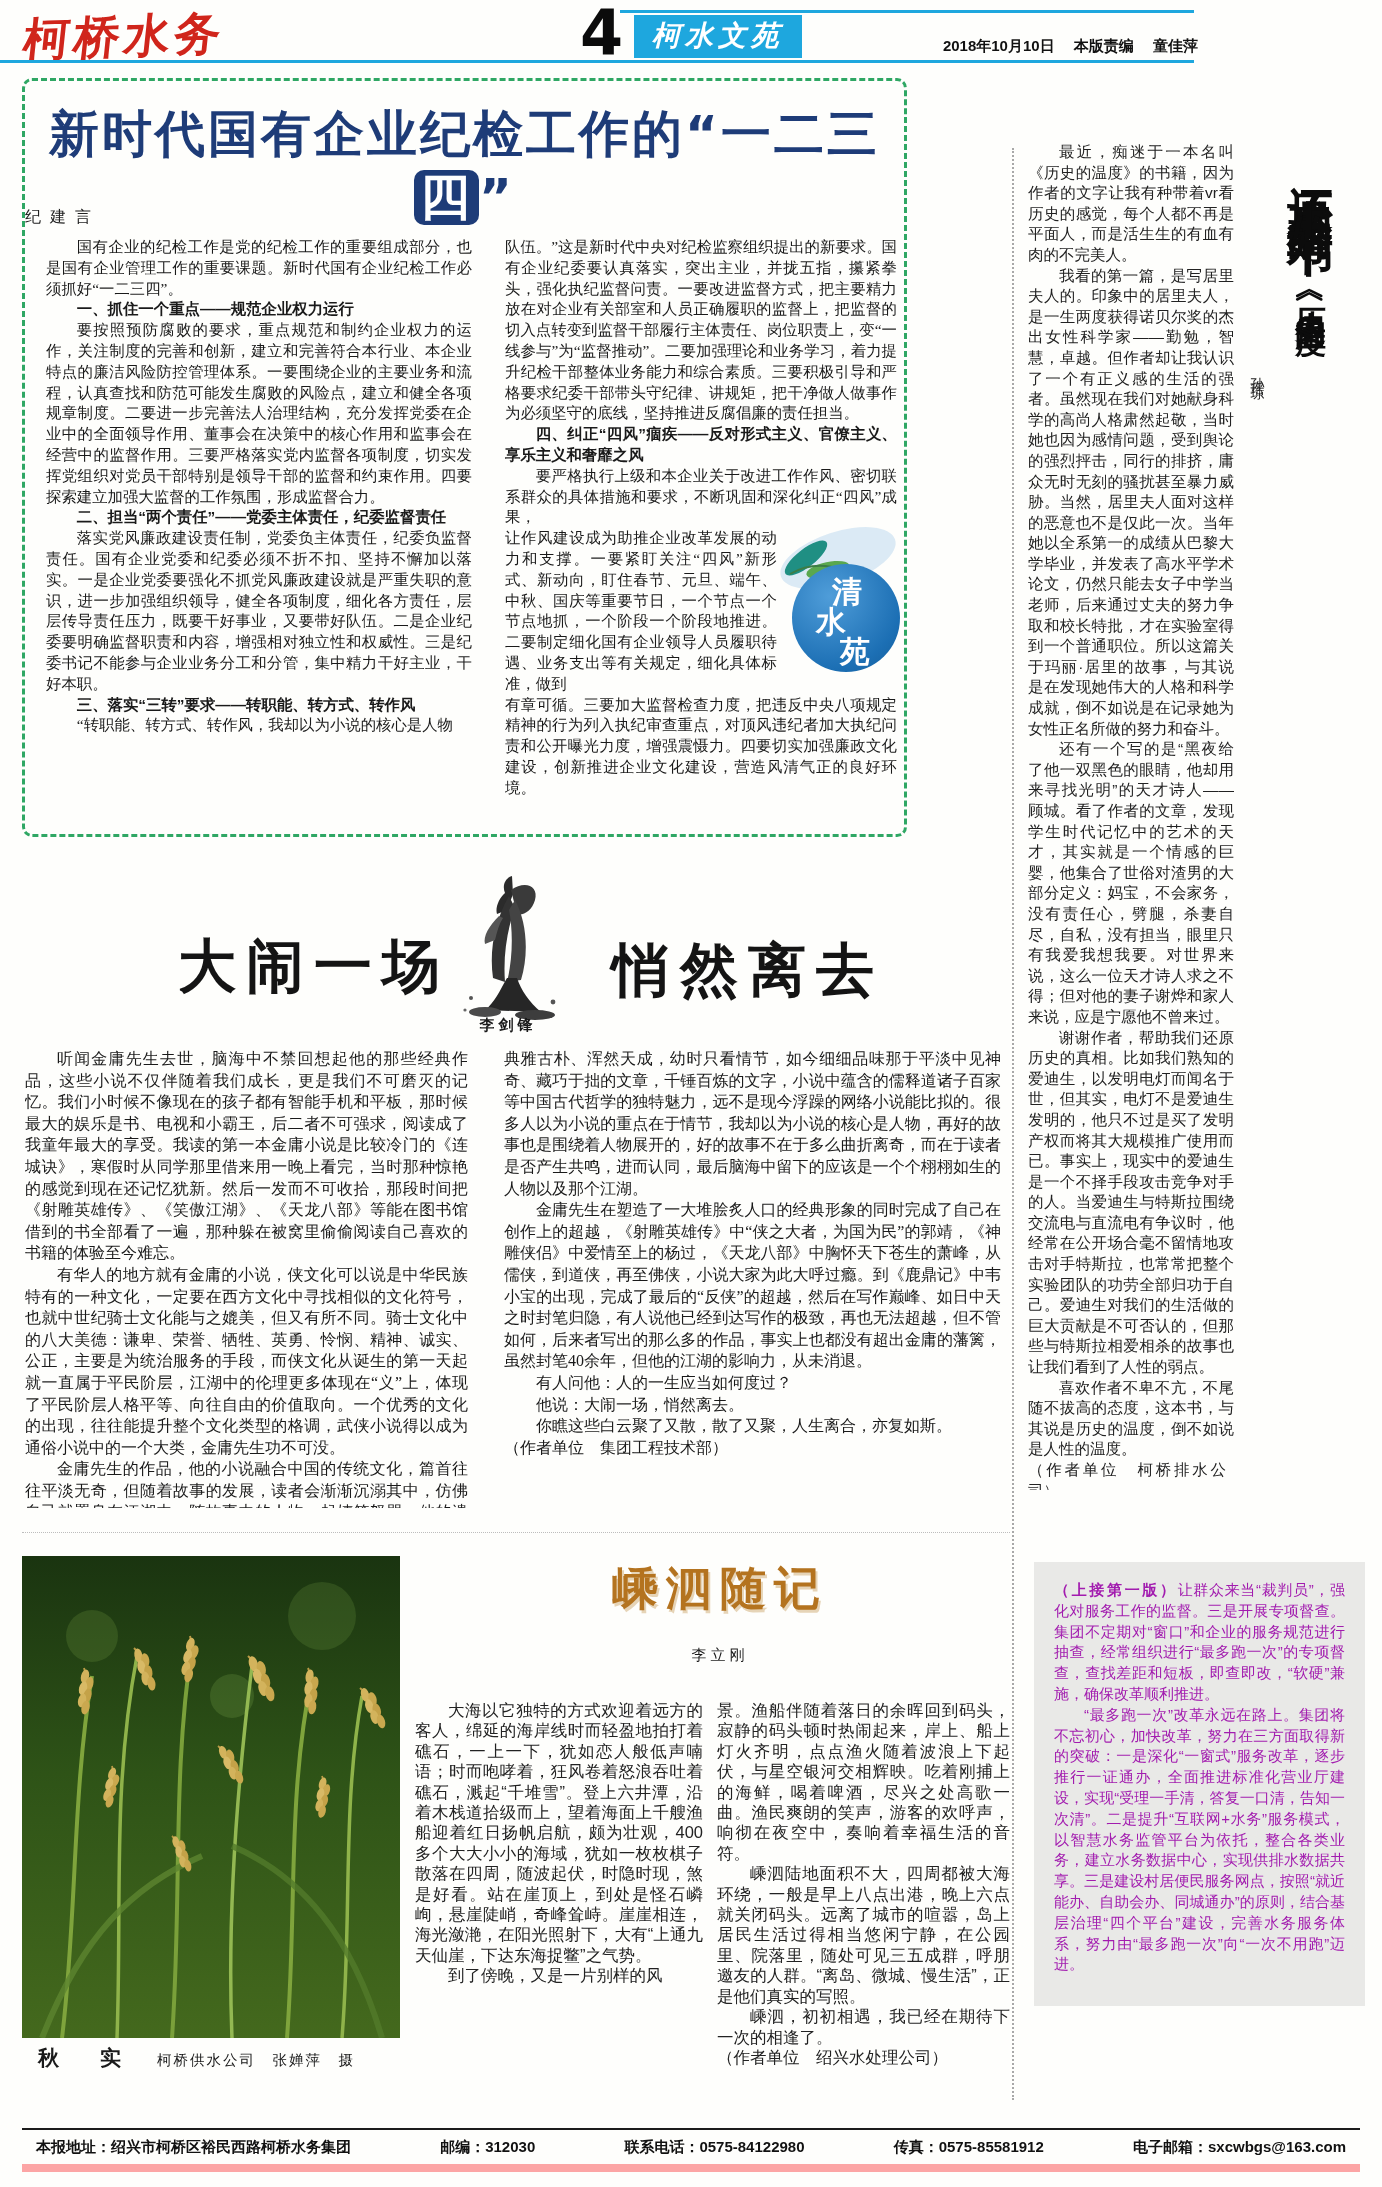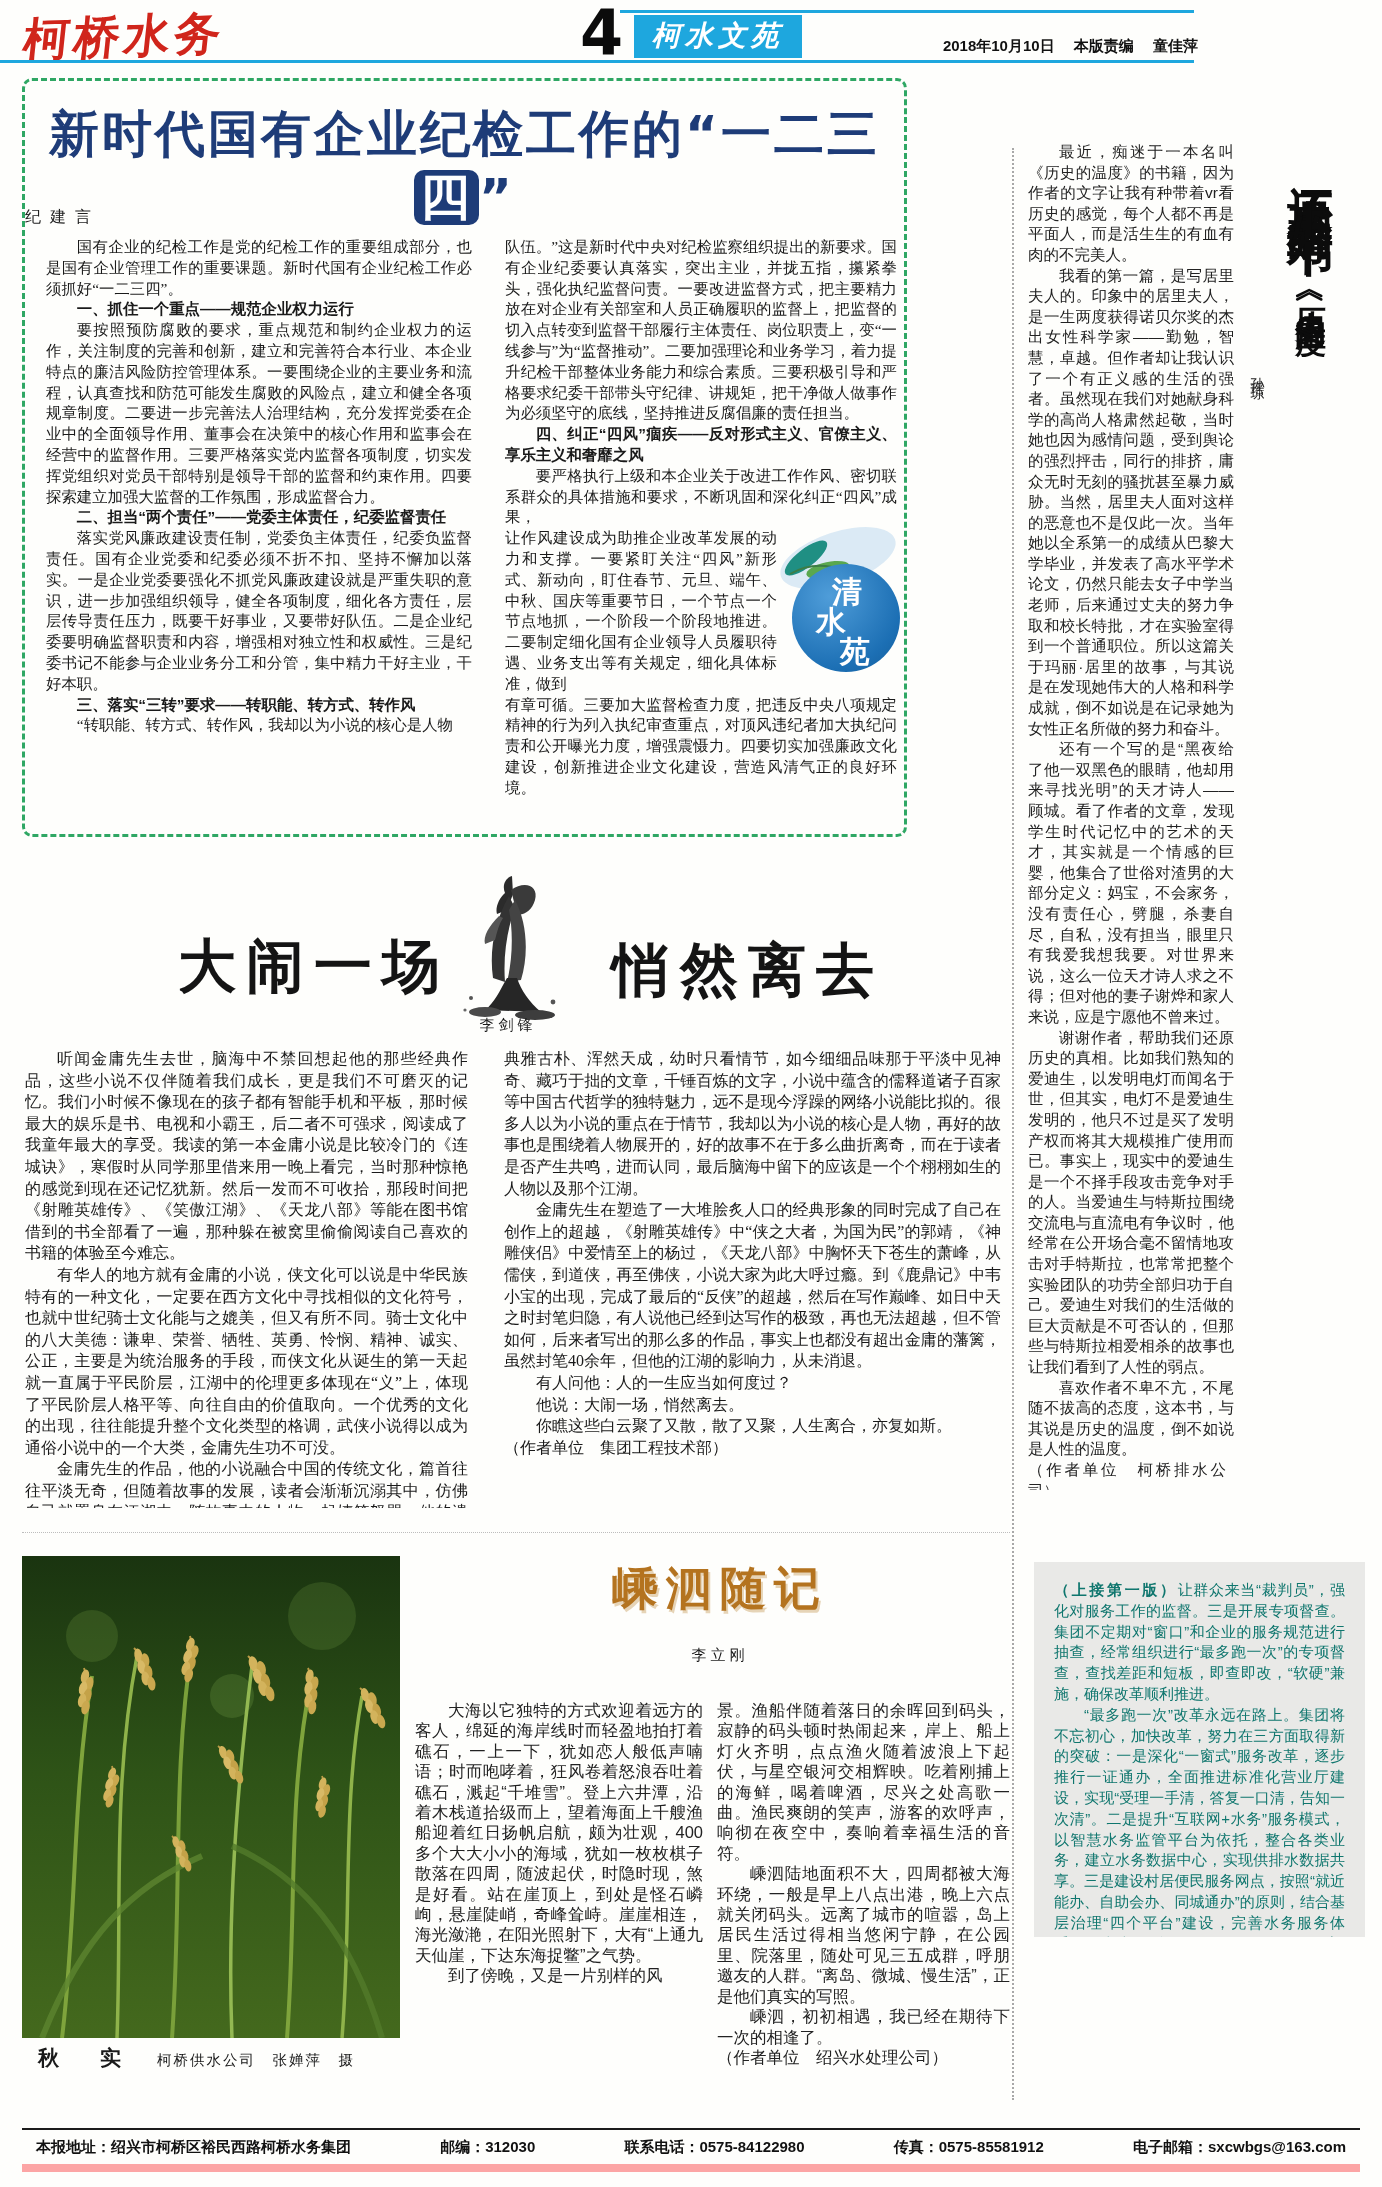--- a/index.html
+++ b/index.html
@@ -68,23 +68,23 @@
   .cap-title{font-size:21px;font-weight:bold;letter-spacing:10px;}
   .cap-credit{font-size:14.5px;letter-spacing:2px;}
   .ss-title{left:430px;top:1558px;width:580px;text-align:center;font-size:46px;font-weight:bold;
         color:#b4731f;letter-spacing:8px;font-family:"DejaVu Serif",serif;
         text-shadow:2px 3px 0 rgba(196,150,80,.40);}
   .ss-byline{left:430px;top:1646px;width:580px;text-align:center;font-size:15px;letter-spacing:4px;}
   .ss-col{position:absolute;top:1700px;height:400px;overflow:hidden;
         font-family:"Liberation Sans","DejaVu Sans",sans-serif;font-size:16.5px;line-height:20.4px;color:#222;}
   .ss-col.c1{left:415px;width:288px;}
   .ss-col.c2{left:717px;width:293px;}
-  .graybox{left:1034px;top:1562px;width:331px;height:375px;background:#e9e9e7;box-sizing:border-box;
+  .graybox{left:1034px;top:1562px;width:331px;height:444px;background:#e9e9e7;box-sizing:border-box;
         padding:18px 20px;overflow:hidden;font-family:"Liberation Sans","DejaVu Sans",sans-serif;
-        font-size:15px;line-height:20.8px;color:#0f766e;}
+        font-size:15px;line-height:20.8px;color:#a21caf;}
   
   .footer{left:22px;top:2128px;width:1338px;height:44px;border-top:2px solid #1c1c1c;border-bottom:8px solid #fca5a5;
         display:flex;align-items:center;justify-content:space-between;padding:14px 14px;box-sizing:border-box;
         font-family:"Liberation Sans","DejaVu Sans",sans-serif;font-weight:bold;font-size:15px;color:#111;}
   .hdiv{border-top:1px dotted #bdbdbd;}
 </style>
 </head>
 <body>
 
 <div id="page">
@@ -144,21 +144,21 @@
     <path d="M60,30 C72,52 74,84 66,110 L52,112 C58,88 58,60 54,40 Z" fill="#444"></path>
     <path d="M44,46 C34,56 28,66 30,74 L40,70 C42,62 44,54 48,48 Z" fill="#555"></path>
     <path d="M52,108 C44,122 40,132 30,140 L86,142 C74,132 66,120 62,108 Z" fill="#262626"></path>
     <ellipse cx="30" cy="142" rx="16" ry="5" fill="#4a4a4a"></ellipse>
     <ellipse cx="80" cy="145" rx="20" ry="5" fill="#3d3d3d"></ellipse>
     <circle cx="16" cy="128" r="2" fill="#555"></circle>
       <circle cx="98" cy="132" r="2.4" fill="#555"></circle>
     <circle cx="10" cy="140" r="1.6" fill="#666"></circle>
   </svg>
   <div class="abs callig" style="left:612px;top:932px;">悄然离去</div>
-  <div class="abs jy-byline" style="left:428px;top:1016px;">李剑锋</div>
+  <div class="abs jy-byline" style="left:428px;top:1016px;font-weight:bold;">李剑锋</div>
   <div class="jy-col c1">
       <p class="para t-p">听闻金庸先生去世，脑海中不禁回想起他的那些经典作品，这些小说不仅伴随着我们成长，更是我们不可磨灭的记忆。我们小时候不像现在的孩子都有智能手机和平板，那时候最大的娱乐是书、电视和小霸王，后二者不可强求，阅读成了我童年最大的享受。我读的第一本金庸小说是比较冷门的《连城诀》，寒假时从同学那里借来用一晚上看完，当时那种惊艳的感觉到现在还记忆犹新。然后一发而不可收拾，那段时间把《射雕英雄传》、《笑傲江湖》、《天龙八部》等能在图书馆借到的书全部看了一遍，那种躲在被窝里偷偷阅读自己喜欢的书籍的体验至今难忘。</p>
       <p class="para t-p">有华人的地方就有金庸的小说，侠文化可以说是中华民族特有的一种文化，一定要在西方文化中寻找相似的文化符号，也就中世纪骑士文化能与之媲美，但又有所不同。骑士文化中的八大美德：谦卑、荣誉、牺牲、英勇、怜悯、精神、诚实、公正，主要是为统治服务的手段，而侠文化从诞生的第一天起就一直属于平民阶层，江湖中的伦理更多体现在“义”上，体现了平民阶层人格平等、向往自由的价值取向。一个优秀的文化的出现，往往能提升整个文化类型的格调，武侠小说得以成为通俗小说中的一个大类，金庸先生功不可没。</p>
       <p class="para t-p">金庸先生的作品，他的小说融合中国的传统文化，篇首往往平淡无奇，但随着故事的发展，读者会渐渐沉溺其中，仿佛自己就置身在江湖中，随故事中的人物一起嬉笑怒骂。他的遣词用句</p>
     </div>
   <div class="jy-col c2">
       <p class="para t-pn">典雅古朴、浑然天成，幼时只看情节，如今细细品味那于平淡中见神奇、藏巧于拙的文章，千锤百炼的文字，小说中蕴含的儒释道诸子百家等中国古代哲学的独特魅力，远不是现今浮躁的网络小说能比拟的。很多人以为小说的重点在于情节，我却以为小说的核心是人物，再好的故事也是围绕着人物展开的，好的故事不在于多么曲折离奇，而在于读者是否产生共鸣，进而认同，最后脑海中留下的应该是一个个栩栩如生的人物以及那个江湖。</p>
       <p class="para t-p">金庸先生在塑造了一大堆脍炙人口的经典形象的同时完成了自己在创作上的超越，《射雕英雄传》中“侠之大者，为国为民”的郭靖，《神雕侠侣》中爱情至上的杨过，《天龙八部》中胸怀天下苍生的萧峰，从儒侠，到道侠，再至佛侠，小说大家为此大呼过瘾。到《鹿鼎记》中韦小宝的出现，完成了最后的“反侠”的超越，然后在写作巅峰、如日中天之时封笔归隐，有人说他已经到达写作的极致，再也无法超越，但不管如何，后来者写出的那么多的作品，事实上也都没有超出金庸的藩篱，虽然封笔40余年，但他的江湖的影响力，从未消退。</p>
       <p class="para t-p">有人问他：人的一生应当如何度过？</p>
       <p class="para t-p">他说：大闹一场，悄然离去。</p>

